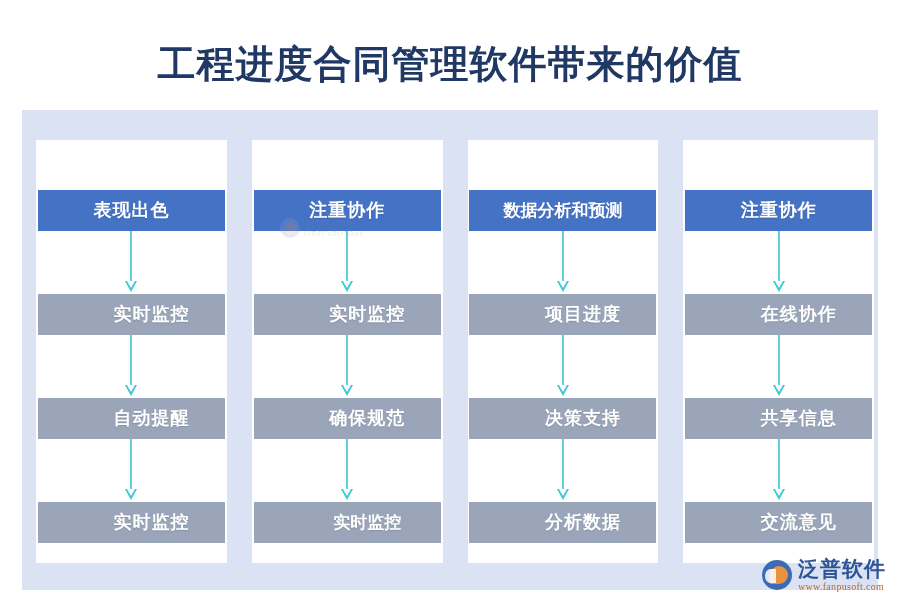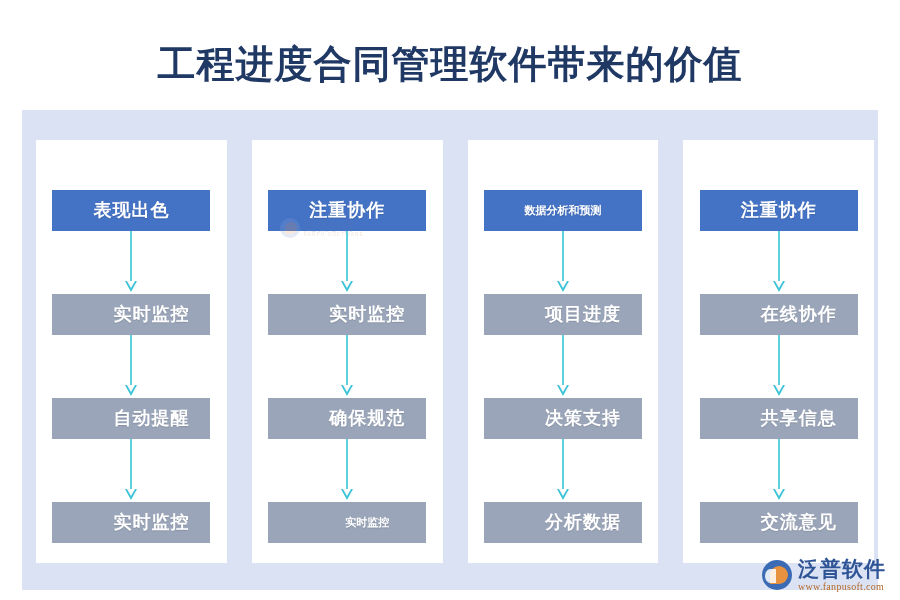--- a/index.html
+++ b/index.html
@@ -57,41 +57,41 @@
     background: #ffffff;
     display: flex;
     flex-direction: column;
     align-items: center;
     padding-top: 50px;
     box-sizing: border-box;
   }
 
   
   .node {
-    width: 158px;
+    width: 187px;
     height: 41px;
     line-height: 41px;
     text-align: center;
     color: #ffffff;
     font-size: 18px;
     font-weight: bold;
     letter-spacing: 1px;
     white-space: nowrap;
     box-sizing: border-box;
     text-shadow: 0 1px 1px rgba(0,0,0,0.12);
   }
   .node.head {
     background: #4472c4;
   }
   .node.step {
     background: #9aa5b9;
     padding-left: 40px;
   }
   .node.wide-text {
-    font-size: 11px;
+    font-size: 17px;
     letter-spacing: 0px;
   }
 
   
   .connector {
     width: 14px;
     height: 63px;
     position: relative;
     flex: 0 0 auto;
   }

